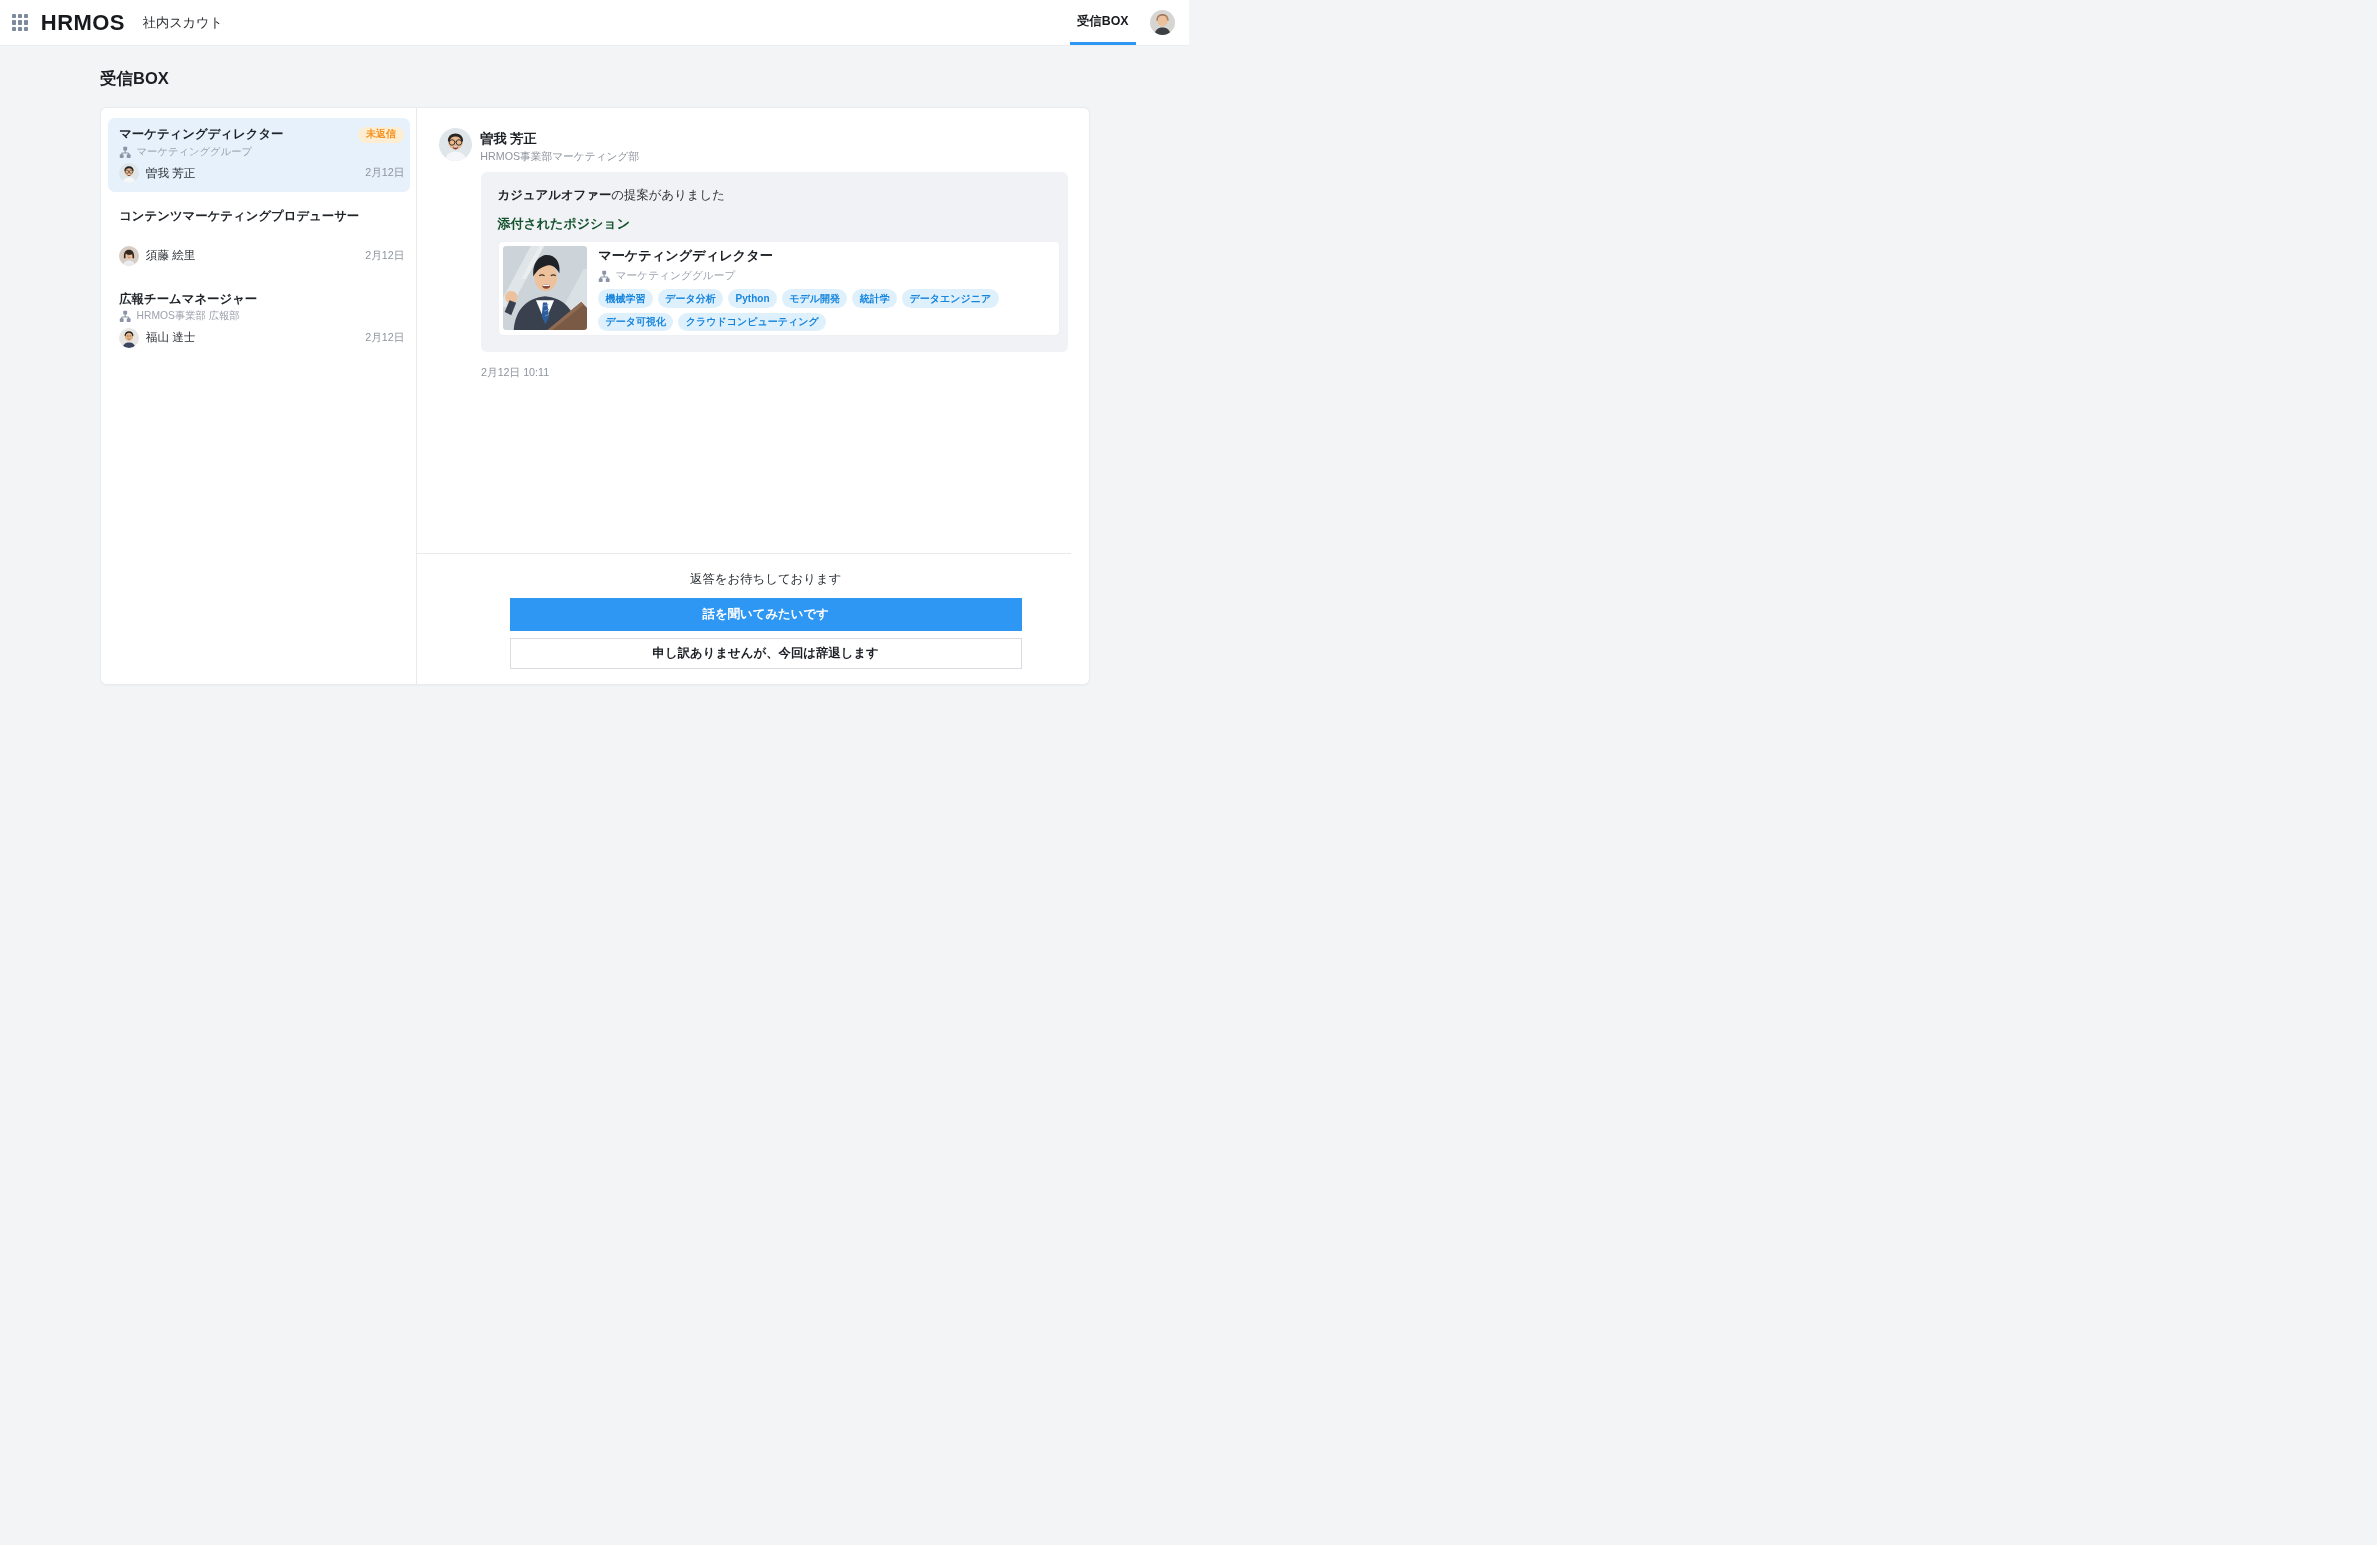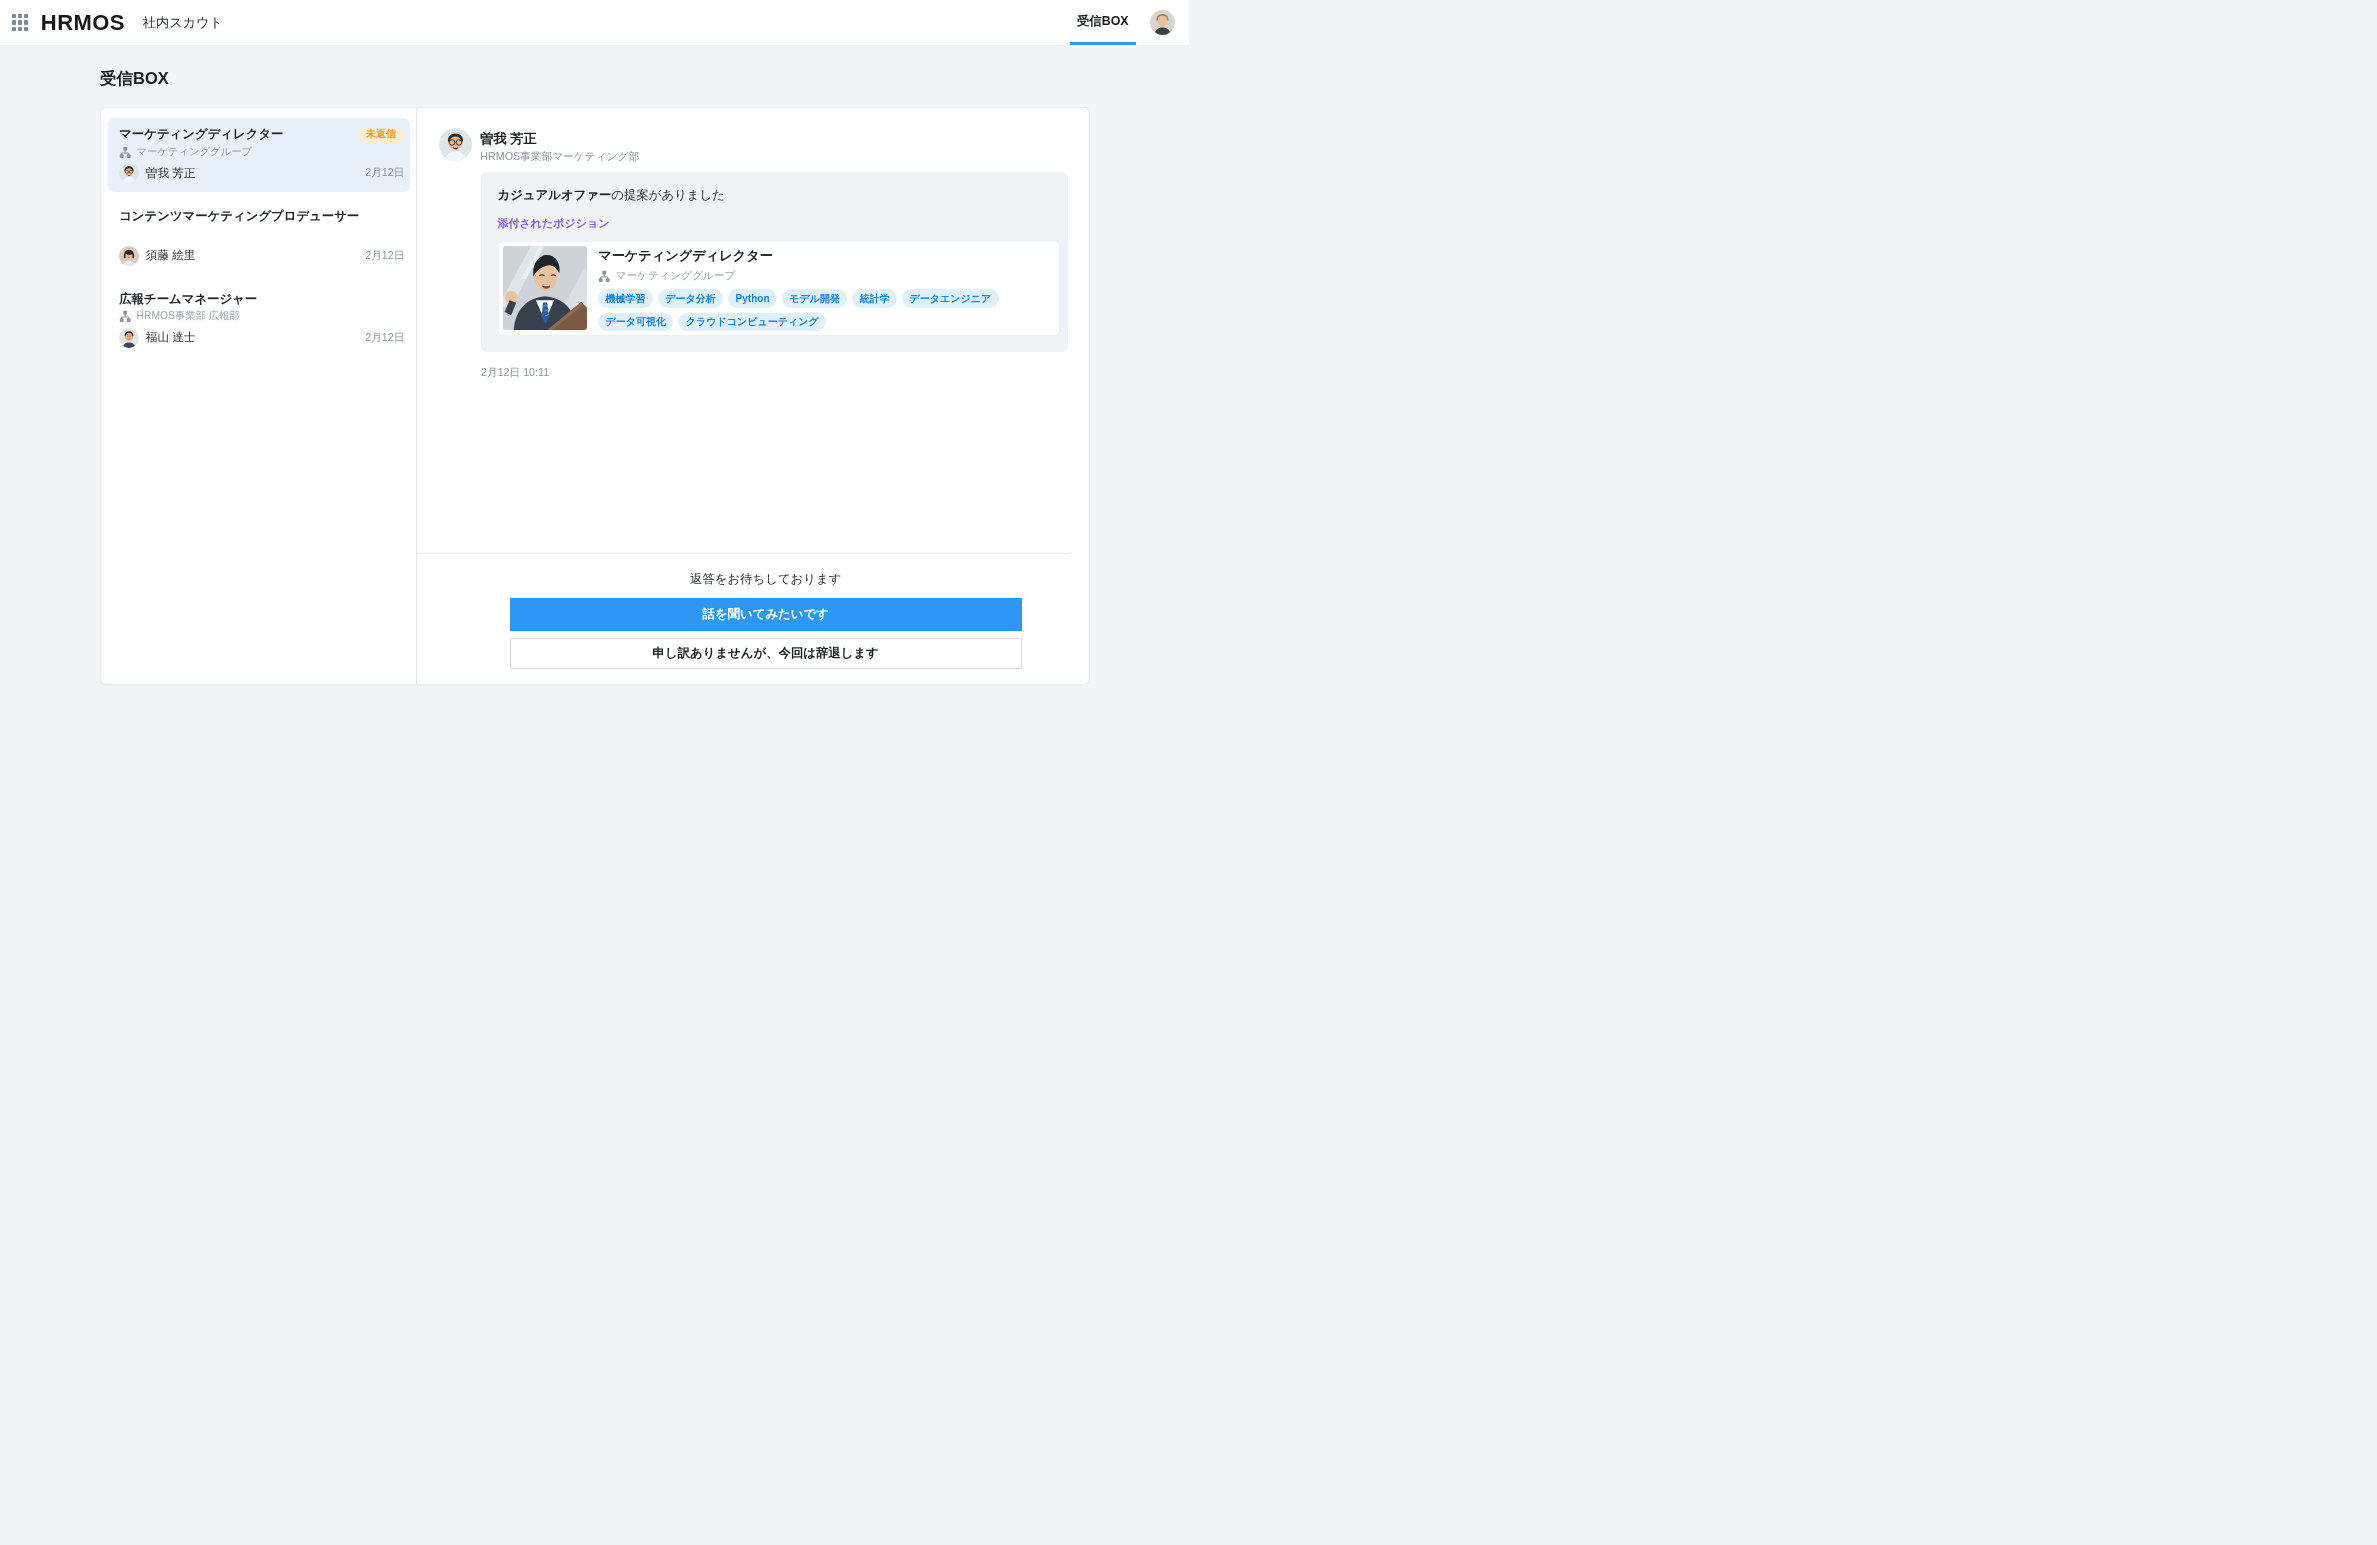--- a/index.html
+++ b/index.html
@@ -72,21 +72,21 @@
   .thread-head{display:flex;padding:20.6px 20.6px 0 22px;}
   .th-text{margin-left:8.3px;padding-top:2.5px;}
   .th-name{font-size:13.2px;font-weight:700;color:var(--text-dark);line-height:16.5px;}
   .th-dept{font-size:10.7px;color:var(--text-muted);margin-top:2.5px;}
   .bubble{
     margin:8.3px 20.6px 0 64px;background:#f0f2f5;border-radius:6px;
     padding:15.7px 8.3px 16.5px 16.5px;
   }
   .msg-line{font-size:12.4px;line-height:15.7px;color:var(--text-body);}
   .msg-line b{font-weight:700;color:#1f2328;}
-  .attach-label{margin-top:12.4px;font-size:11px;font-weight:700;color:#8b5cf6;line-height:15.7px;}
+  .attach-label{margin-top:12.4px;font-size:13px;font-weight:700;color:#14532d;line-height:15.7px;}
   .pos-card{
     margin-top:9px;background:#fff;border:0.8px solid #eef0f3;border-radius:5px;
     padding:4.1px;display:flex;cursor:pointer;
   }
   .pos-photo{width:84px;height:84px;border-radius:3.3px;overflow:hidden;flex:none;line-height:0;}
   .pos-photo svg{display:block;}
   .pos-content{flex:1;padding:2.5px 3.3px 0 11.6px;min-width:0;}
   .pos-title{font-size:13.2px;font-weight:700;color:#1c1f24;line-height:16.5px;}
   .pos-group{display:flex;align-items:center;gap:5px;margin-top:4.1px;font-size:10.7px;color:var(--text-group);}
   .tags{margin-top:6.6px;display:flex;flex-wrap:wrap;gap:5px;}

